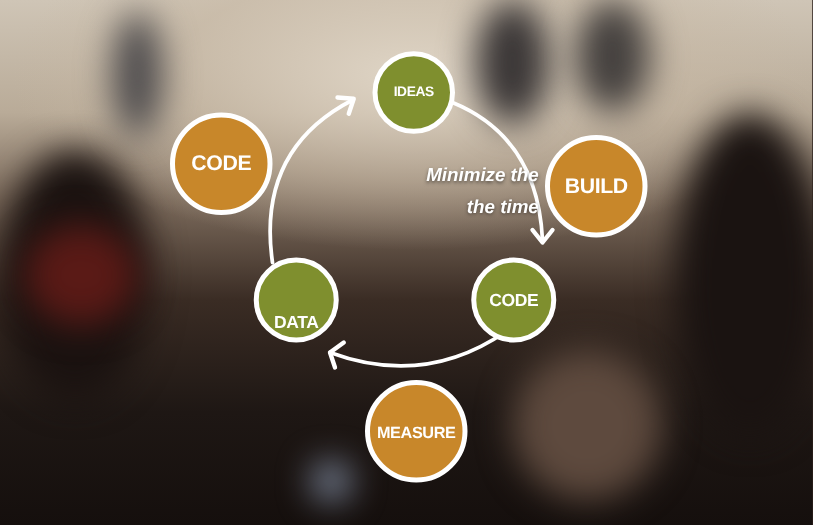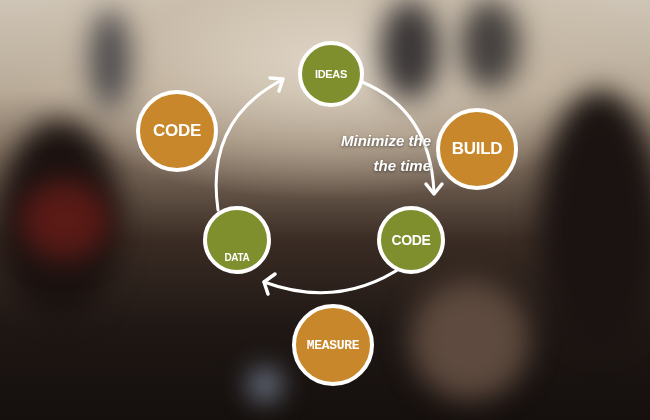--- a/index.html
+++ b/index.html
@@ -48,28 +48,28 @@
     <path d="M 270 78 L 283 79 L 279 91" fill="none" stroke="#ffffff" stroke-width="3.5" stroke-linecap="round" stroke-linejoin="round"></path>
   </svg>
 
   <div class="node green" style="left:298px;top:41px;width:66px;height:66px;">
     <span style="font-size:11px;">IDEAS</span>
   </div>
   <div class="node green" style="left:377px;top:206px;width:68px;height:68px;">
     <span style="font-size:14px;">CODE</span>
   </div>
   <div class="node green" style="left:203px;top:206px;width:68px;height:68px;">
-    <span style="font-size:10px;margin-top:34px;">DATA</span>
+    <span style="font-size:14px;margin-top:34px;">DATA</span>
   </div>
 
   <div class="node orange" style="left:436px;top:108px;width:82px;height:82px;">
     <span style="font-size:17px;">BUILD</span>
   </div>
   <div class="node orange" style="left:292px;top:304px;width:82px;height:82px;">
-    <span style="font-size:13px;font-family:Liberation Mono, monospace;">MEASURE</span>
+    <span style="font-size:13px;">MEASURE</span>
   </div>
   <div class="node orange" style="left:136px;top:90px;width:82px;height:82px;">
     <span style="font-size:17px;">CODE</span>
   </div>
 
   <div class="center-text">
     <div>Minimize the</div>
     <div>the time</div>
   </div>
 </div>

